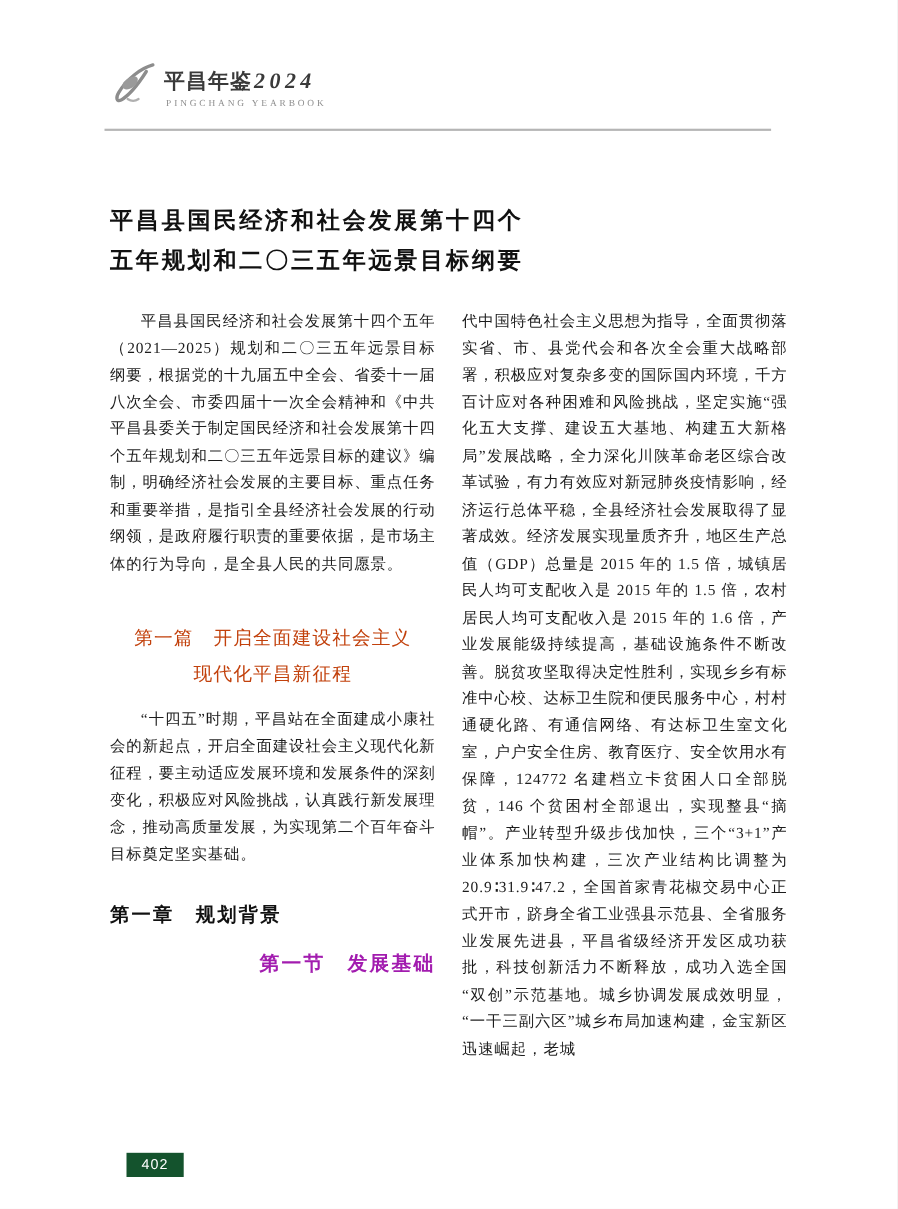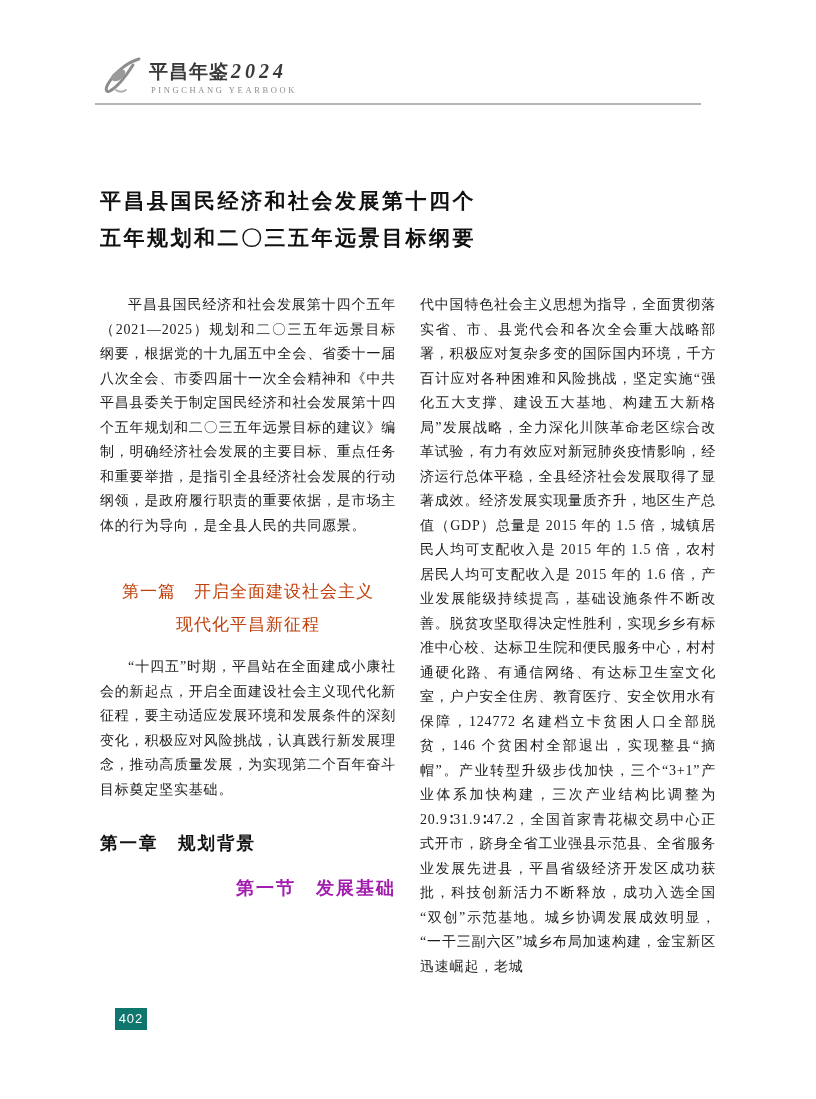--- a/index.html
+++ b/index.html
@@ -9,22 +9,22 @@
     margin:0 auto;
     background:#ffffff;
     font-family:"Liberation Serif", serif;
     color:#1c1c1c;
     overflow:hidden;
   }
   
   .header {
     position:absolute; top:56px; left:95px; width:606px;
     border-bottom:2px solid #b5b5b5;
-    padding-bottom:5px;
-    display:flex; align-items:center;
+    padding-bottom:19px;
+    display:flex; align-items:flex-end;
   }
   .logo-wrap { width:50px; height:42px; margin-right:4px; }
   .brand { display:flex; flex-direction:column; }
   .brand-title {
     font-size:19px; font-weight:bold; color:#3a3a3a;
     letter-spacing:1px; line-height:22px;
   }
   .brand-year { font-style:italic; letter-spacing:4px; margin-left:2px; font-size:20px; }
   .brand-subtitle {
     font-size:8.5px; color:#8d8d8d; letter-spacing:2.6px;
@@ -34,21 +34,21 @@
   .doc-title {
     position:absolute; top:168px; left:100px; width:616px;
     text-align:left;
     font-family:"Liberation Sans", sans-serif;
     font-weight:bold; font-size:21px; letter-spacing:2.5px;
     line-height:37px; color:#111111;
   }
   
   .columns {
     position:absolute; top:281px; left:100px; width:616px; height:724px;
-    display:flex; gap:24px;margin-top:12px;
+    display:flex; gap:24px;
   }
   .col { width:296px; height:724px; overflow:hidden; }
   .para {
     margin:0;
     font-size:14px; line-height:24.5px;
     letter-spacing:0.8px;
     text-align:justify; text-justify:inter-character;
     text-indent:2em;
   }
   .part-heading {
@@ -66,23 +66,23 @@
   }
   .section-heading {
     margin:22px 0 15px 0;
     text-align:right;
     font-family:"Liberation Sans", sans-serif;
     font-size:18px; font-weight:bold; letter-spacing:2px;
     line-height:20px; color:#a21caf;
   }
   
   .page-badge {
-    position:absolute; left:115px; top:1008px;
-    width:32px; height:22px;
-    background:#0f766e; color:#ffffff;
+    position:absolute; left:115px; top:1048px;
+    width:52px; height:22px;
+    background:#14532d; color:#ffffff;
     font-family:"Liberation Sans", sans-serif;
     font-size:13px; line-height:22px; text-align:center;
     letter-spacing:1px;
   }
 </style>
 </head>
 <body>
 
 <div class="page">
 

